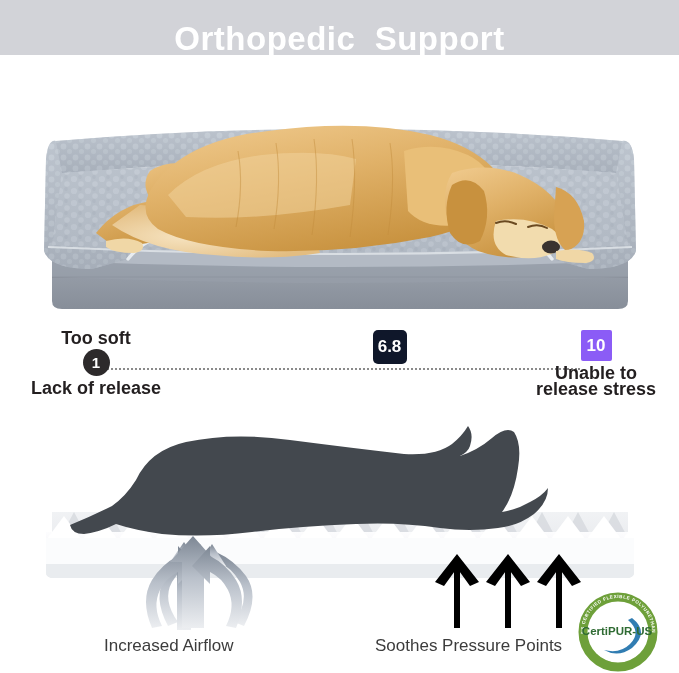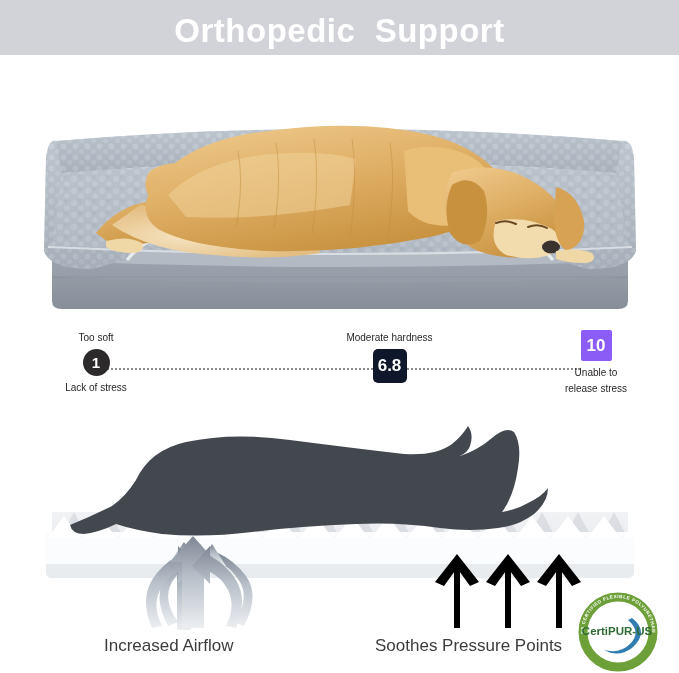--- a/index.html
+++ b/index.html
@@ -10,39 +10,39 @@
     overflow:hidden; position:relative;
   }
   #page { position:relative; width:679px; height:673px; background:#fff; }
 
   
   .header-bar {
     position:absolute; left:0; top:0; width:679px; height:55px;
     background:#d2d3d8;
   }
   .header-title {
-    position:absolute; left:0; top:0; width:679px; height:61px;
+    position:absolute; left:0; top:8px; width:679px; height:61px;
     display:flex; align-items:center; justify-content:center;
     color:#ffffff; font-size:33px; font-weight:bold;
     letter-spacing:0.5px; white-space:pre;
   }
 
   
   .photo { position:absolute; left:0; top:55px; width:679px; height:270px; background:#fff; }
   .photo svg { display:block; width:679px; height:270px; }
 
   
   .scale { position:absolute; left:0; top:330px; width:679px; height:92px; }
   .scale-line {
     position:absolute; top:38px; left:100px; width:480px; height:0;
     border-top:2px dotted #8a8a8a;
   }
   .scale-stop { position:absolute; text-align:center; }
   .stop-top, .stop-bottom {
-    color:#231f20; font-size:10px; font-weight:normal; line-height:16px;
+    color:#231f20; font-size:18px; font-weight:bold; line-height:16px;
     white-space:pre-line;
   }
   .stop-top { margin-bottom:3px; }
   .stop-bottom { margin-top:4px; }
   .marker {
     display:inline-flex; align-items:center; justify-content:center;
     color:#ffffff; font-weight:bold; position:relative; z-index:2;
   }
   .marker.circle {
     width:27px; height:27px; border-radius:50%;
@@ -182,25 +182,24 @@
       </g>
     </svg>
   </div>
 
   <div class="scale">
     <div class="scale-line"></div>
 
     <div class="scale-stop" id="stop-soft">
       <div class="stop-top">Too soft</div>
       <div class="marker circle" style="background: rgb(45, 42, 43);">1</div>
-      <div class="stop-bottom">Lack of stress</div>
+      <div class="stop-bottom">Lack of release</div>
     </div>
 
     <div class="scale-stop" id="stop-mid">
-      <div class="stop-top">Moderate hardness</div>
       <div class="marker rounded" style="background: #0f172a;">6.8</div>
     </div>
 
     <div class="scale-stop" id="stop-hard">
       <div class="marker square" style="background: #8b5cf6;">10</div>
       <div class="stop-bottom">Unable to
 release stress</div>
     </div>
   </div>
 

